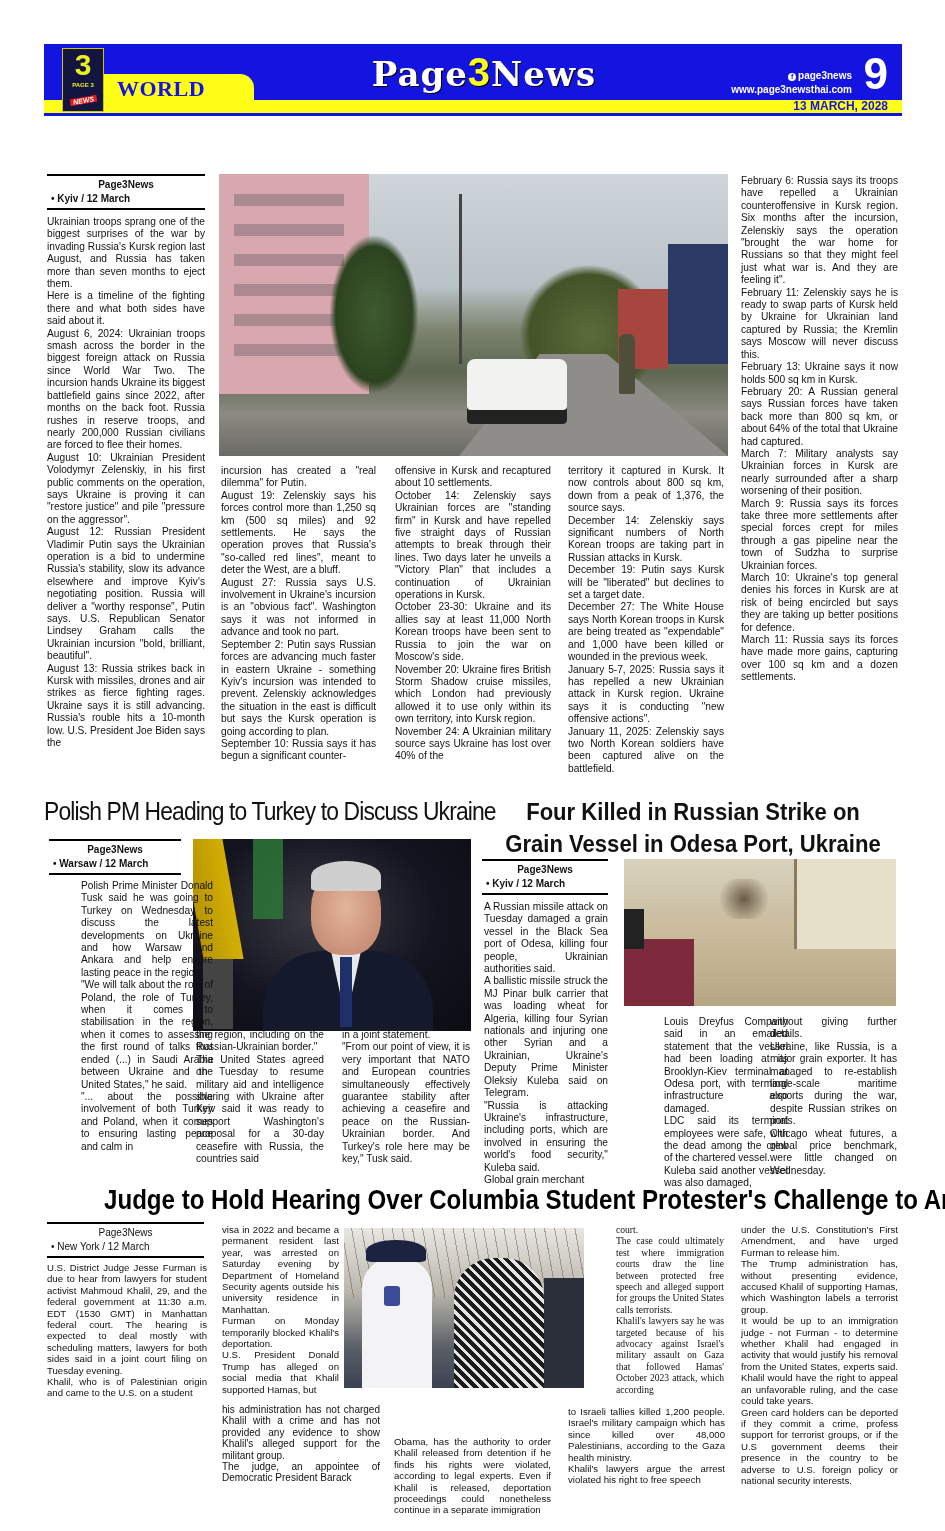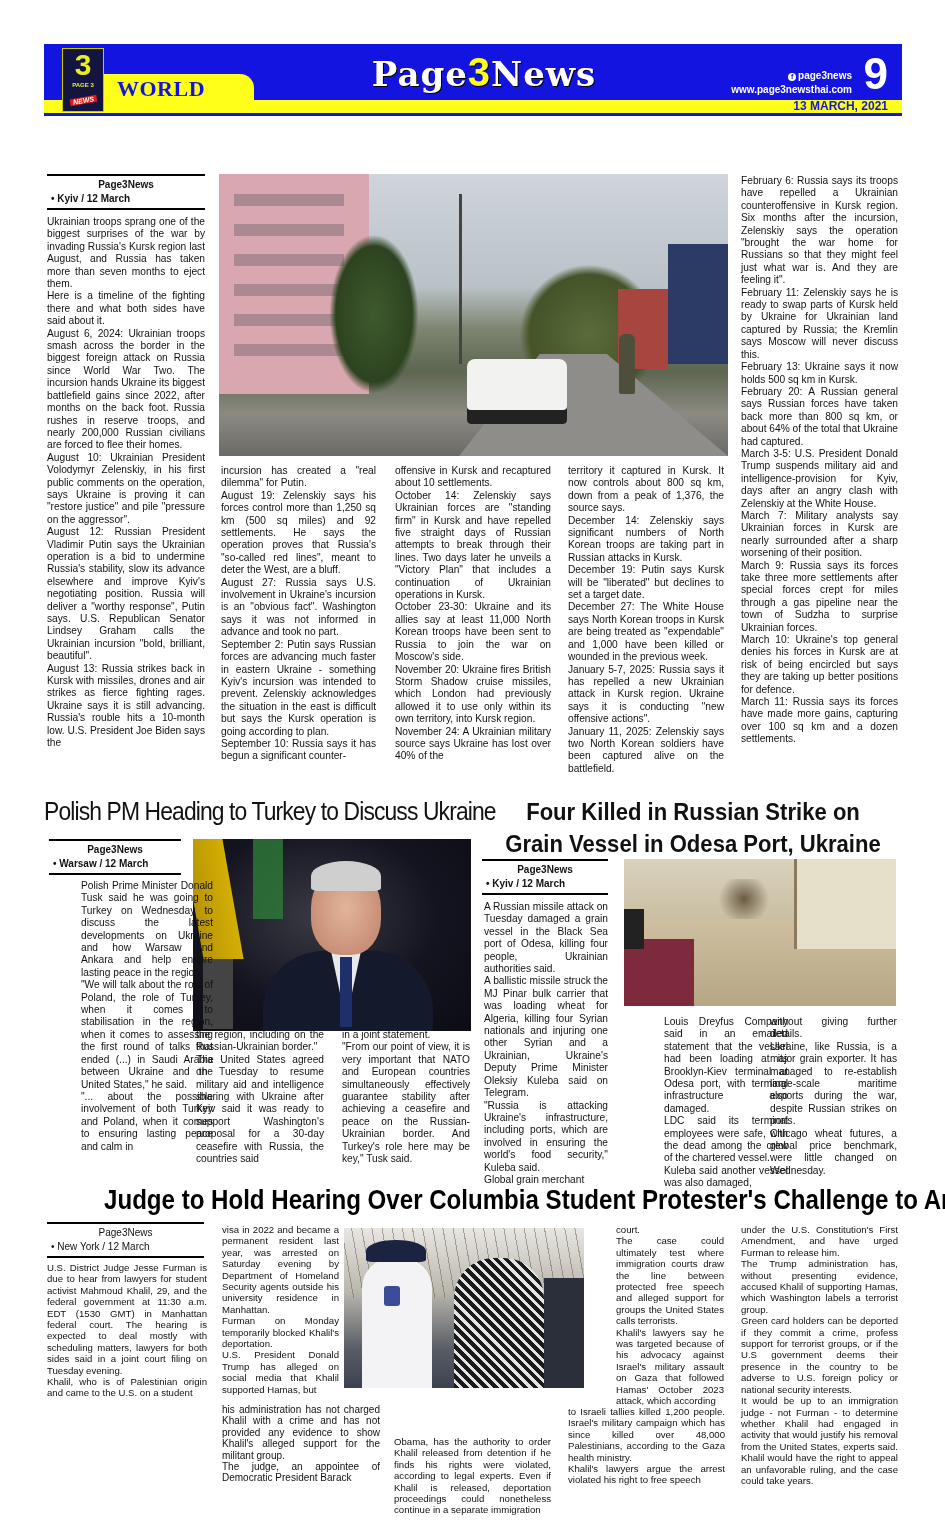--- a/index.html
+++ b/index.html
@@ -97,21 +97,21 @@
     </div>
     <div class="section-label">WORLD</div>
     <div class="brand">
       <span>Page</span><span class="three">3</span><span>News</span>
     </div>
     <div class="social">
       <div><span class="fb">f</span><span>page3news</span></div>
       <div>www.page3newsthai.com</div>
     </div>
     <div class="page-num">9</div>
-    <div class="mast-date">13 MARCH, 2021</div>
+    <div class="mast-date">13 MARCH, 2028</div>
   </div>
 
 
   <div class="byline" style="left:3px; top:130px; width:158px;">
     <span class="src">Page3News</span>
     <span class="loc">•  Kyiv  /  12  March</span>
   </div>
 
   <div class="photo photo-kursk" title="Damaged white car on a street in Kursk with a soldier walking nearby">
     <div class="bld1"></div>
@@ -157,21 +157,20 @@
     <p>December 27: The White House says North Korean troops in Kursk are being treated as "expendable" and 1,000 have been killed or wounded in the previous week.</p>
     <p>January 5-7, 2025: Russia says it has repelled a new Ukrainian attack in Kursk region. Ukraine says it is conducting "new offensive actions".</p>
     <p>January 11, 2025: Zelenskiy says two North Korean soldiers have been captured alive on the battlefield.</p>
   </div>
 
   <div class="col" style="left:697px; top:131px; width:157px;">
     <p>February 6: Russia says its troops have repelled a Ukrainian counteroffensive in Kursk region. Six months after the incursion, Zelenskiy says the operation "brought the war home for Russians so that they might feel just what war is. And they are feeling it".</p>
     <p>February 11: Zelenskiy says he is ready to swap parts of Kursk held by Ukraine for Ukrainian land captured by Russia; the Kremlin says Moscow will never discuss this.</p>
     <p>February 13: Ukraine says it now holds 500 sq km in Kursk.</p>
     <p>February 20: A Russian general says Russian forces have taken back more than 800 sq km, or about 64% of the total that Ukraine had captured.</p>
-    <p>March 3-5: U.S. President Donald Trump suspends military aid and intelligence-provision for Kyiv, days after an angry clash with Zelenskiy at the White House.</p>
     <p>March 7: Military analysts say Ukrainian forces in Kursk are nearly surrounded after a sharp worsening of their position.</p>
     <p>March 9: Russia says its forces take three more settlements after special forces crept for miles through a gas pipeline near the town of Sudzha to surprise Ukrainian forces.</p>
     <p>March 10: Ukraine's top general denies his forces in Kursk are at risk of being encircled but says they are taking up better positions for defence.</p>
     <p>March 11: Russia says its forces have made more gains, capturing over 100 sq km and a dozen settlements.</p>
   </div>
 
   <div class="h-polish">Polish PM Heading to Turkey to Discuss Ukraine</div>
 
   <div class="byline" style="left:5px; top:795px; width:132px;">
     <span class="src">Page3News</span>
@@ -268,31 +267,31 @@
 
   <div class="col" style="left:178px; top:1360px; width:158px; font-size:10px; line-height:11.4px;">
     <p>his administration has not charged Khalil with a crime and has not provided any evidence to show Khalil's alleged support for the militant group.</p>
     <p>The judge, an appointee of Democratic President Barack</p>
   </div>
 
   <div class="col" style="left:350px; top:1392px; width:157px; font-size:9.6px; line-height:11.4px;">
     <p>Obama, has the authority to order Khalil released from detention if he finds his rights were violated, according to legal experts. Even if Khalil is released, deportation proceedings could nonetheless continue in a separate immigration</p>
   </div>
 
-  <div class="col" style="left:572px; top:1180px; width:108px; font-size:9.6px; line-height:11.4px;">
+  <div class="col" style="left:572px; top:1180px; width:108px; font-size:9.6px; line-height:11.4px;font-family:Liberation Serif, serif;">
     <p>court.</p>
     <p>The case could ultimately test where immigration courts draw the line between protected free speech and alleged support for groups the United States calls terrorists.</p>
     <p>Khalil's lawyers say he was targeted because of his advocacy against Israel's military assault on Gaza that followed Hamas' October 2023 attack, which according</p>
   </div>
 
   <div class="col" style="left:524px; top:1362px; width:157px; font-size:9.6px; line-height:11.4px;">
     <p>to Israeli tallies killed 1,200 people. Israel's military campaign which has since killed over 48,000 Palestinians, according to the Gaza health ministry.</p>
     <p>Khalil's lawyers argue the arrest violated his right to free speech</p>
   </div>
 
   <div class="col" style="left:697px; top:1180px; width:157px; font-size:9.6px; line-height:11.4px;">
     <p>under the U.S. Constitution's First Amendment, and have urged Furman to release him.</p>
     <p>The Trump administration has, without presenting evidence, accused Khalil of supporting Hamas, which Washington labels a terrorist group.</p>
+    <p>It would be up to an immigration judge - not Furman - to determine whether Khalil had engaged in activity that would justify his removal from the United States, experts said. Khalil would have the right to appeal an unfavorable ruling, and the case could take years.</p>
     <p>Green card holders can be deported if they commit a crime, profess support for terrorist groups, or if the U.S government deems their presence in the country to be adverse to U.S. foreign policy or national security interests.</p>
-    <p>It would be up to an immigration judge - not Furman - to determine whether Khalil had engaged in activity that would justify his removal from the United States, experts said. Khalil would have the right to appeal an unfavorable ruling, and the case could take years.</p>
   </div>
 
 </div>
 
 </body></html>

